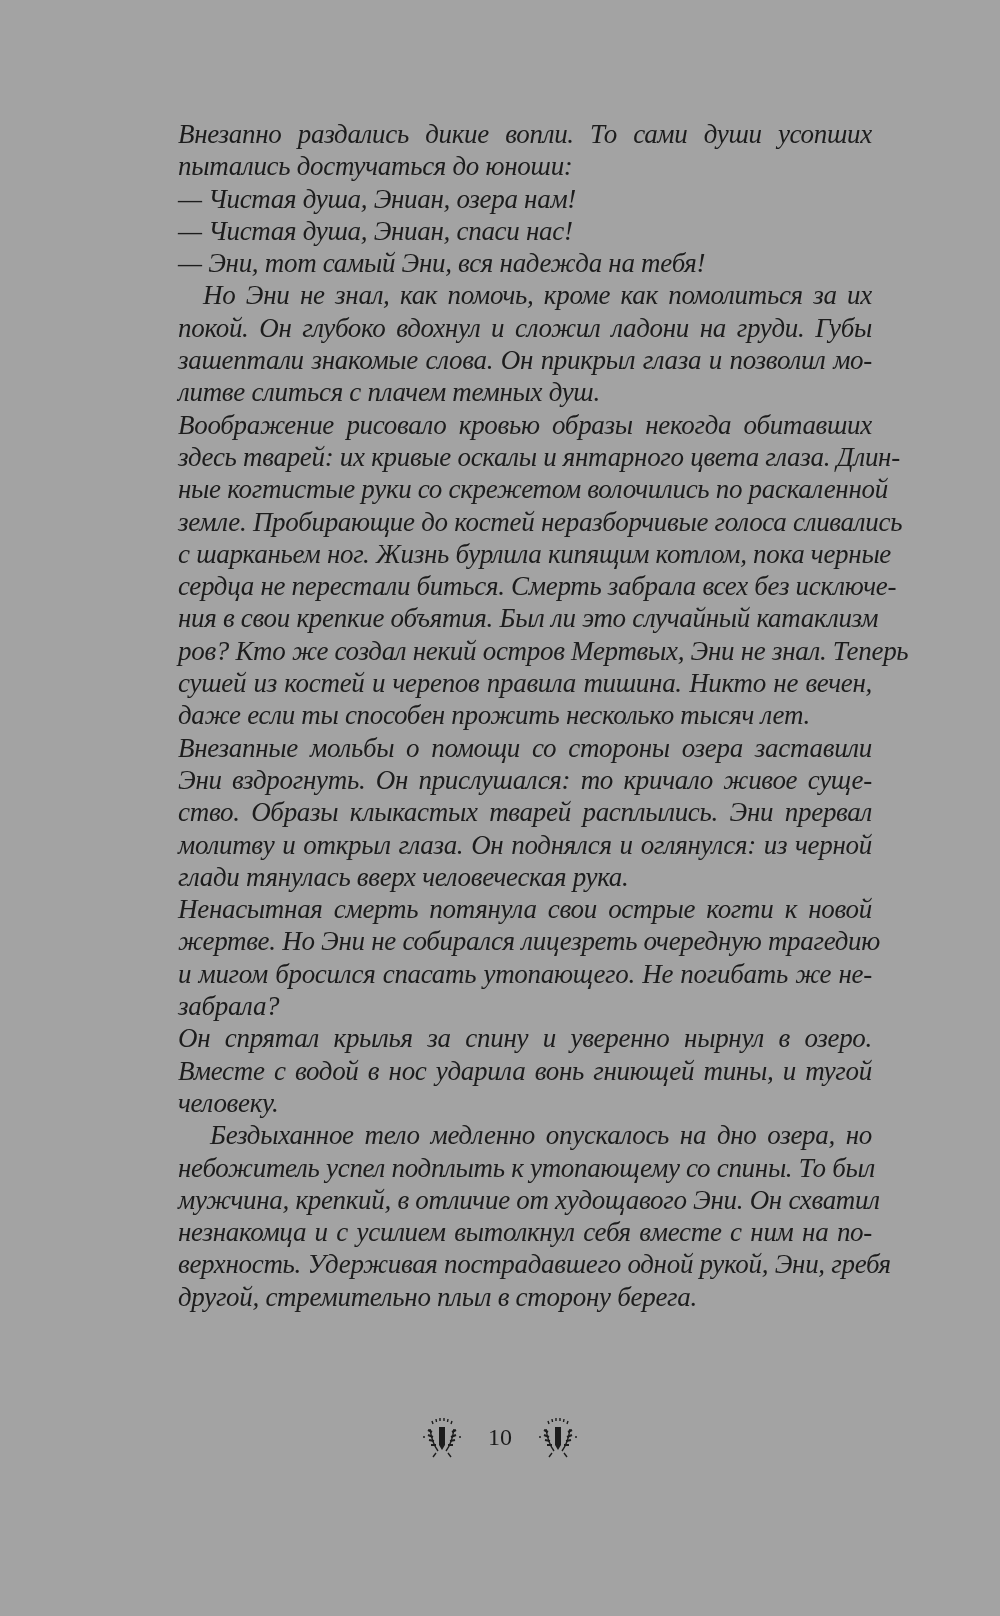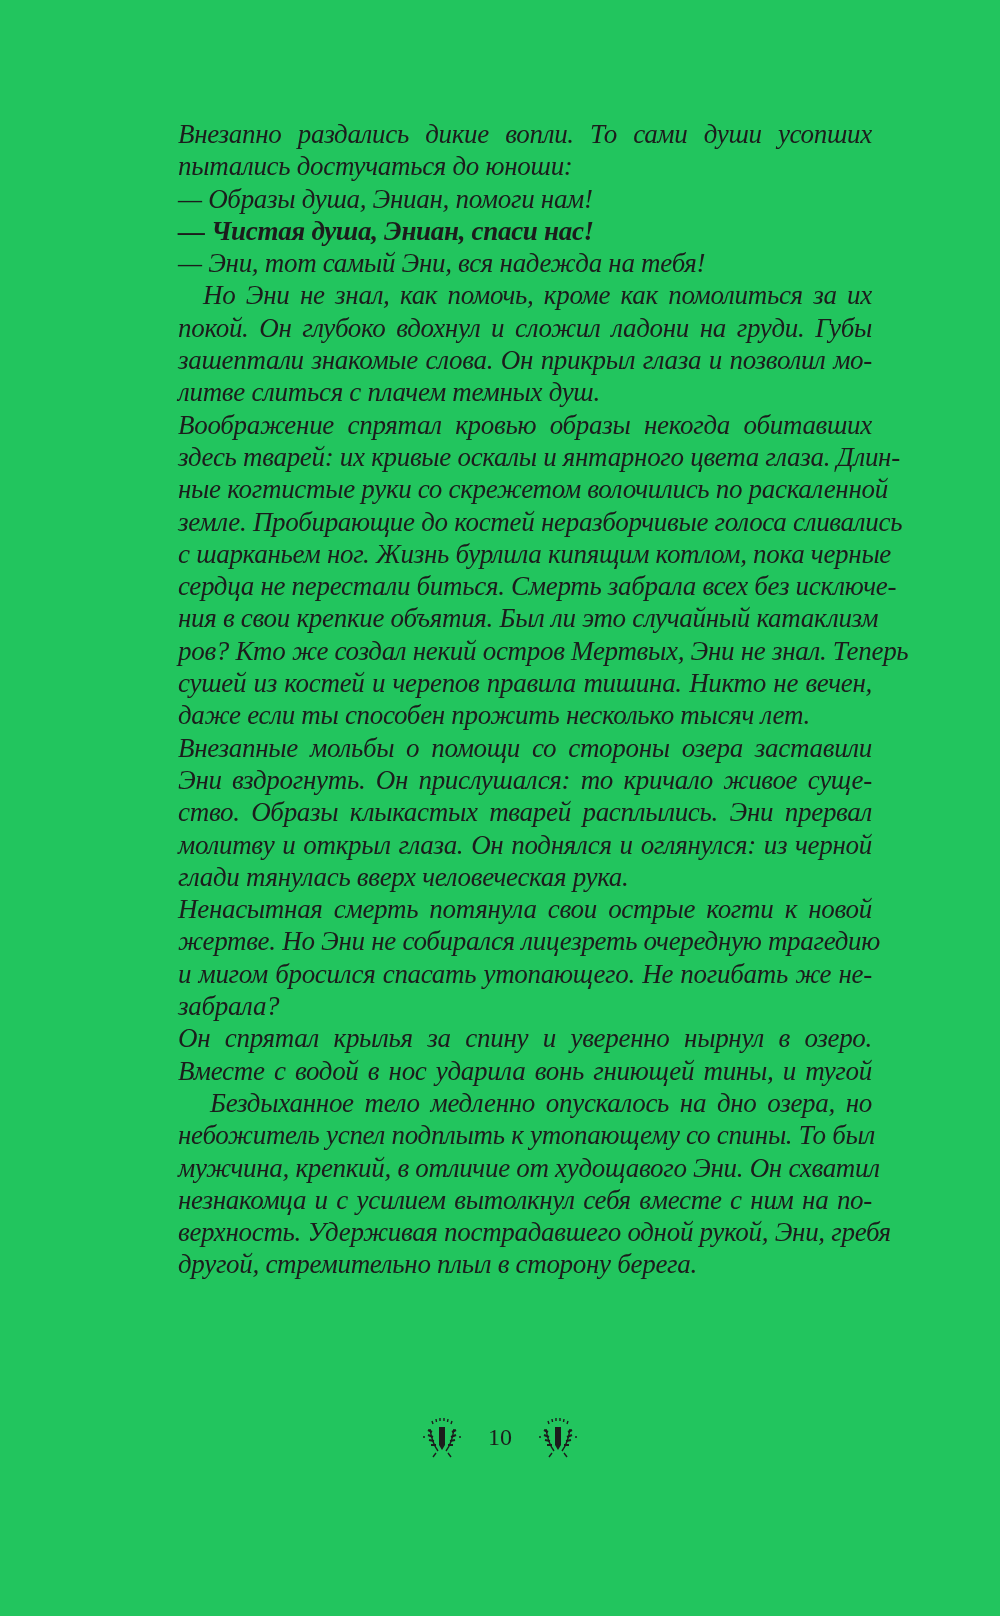--- a/index.html
+++ b/index.html
@@ -1,17 +1,17 @@
 <!DOCTYPE html>
 <html><head>
   <meta charset="utf-8">
   <style>
     html, body { margin: 0; padding: 0; background: #ffffff; }
     body { width: 1000px; height: 1616px; position: relative; overflow: hidden; }
-    .page { position: absolute; left: 0; top: 0; width: 1000px; height: 1616px; background: #22c55e; }
+    .page { position: absolute; left: 0; top: 0; width: 1000px; height: 1616px; background: #a3a3a3; }
     .text-block {
       position: absolute; left: 178px; top: 118px; width: 694px;
       font-family: "Liberation Serif", "DejaVu Serif", serif;
       font-style: italic; font-size: 27px; line-height: 32.3px;
       color: #1c1c1c; text-align: justify; letter-spacing: -0.3px;
     }
     .para { margin: 0; text-indent: 0; }
     .para .ln { display: block; text-align: justify; text-align-last: justify; white-space: nowrap; overflow: visible; }
     .para .ln.last { text-align-last: left; }
     .footer {
@@ -26,36 +26,36 @@
 </head>
 <body>
 
 <div class="page">
   <div class="text-block" id="text-block">
       <div class="para">
         <span class="ln" style="padding-left: 0px;">Внезапно раздались дикие вопли. То сами души усопших</span>
         <span class="ln last">пытались достучаться до юноши:</span>
       </div>
       <div class="para">
-        <span class="ln last" style="padding-left: 0px;">— Образы душа, Эниан, помоги нам!</span>
+        <span class="ln last" style="padding-left: 0px;">— Чистая душа, Эниан, озера нам!</span>
       </div>
       <div class="para">
-        <span class="ln last" style="padding-left: 0px; font-weight: bold;">— Чистая душа, Эниан, спаси нас!</span>
+        <span class="ln last" style="padding-left: 0px;">— Чистая душа, Эниан, спаси нас!</span>
       </div>
       <div class="para">
         <span class="ln last" style="padding-left: 0px;">— Эни, тот самый Эни, вся надежда на тебя!</span>
       </div>
       <div class="para">
         <span class="ln" style="padding-left: 0px; margin-left: 25px;">Но Эни не знал, как помочь, кроме как помолиться за их</span>
         <span class="ln">покой. Он глубоко вдохнул и сложил ладони на груди. Губы</span>
         <span class="ln">зашептали знакомые слова. Он прикрыл глаза и позволил мо-</span>
         <span class="ln last">литве слиться с плачем темных душ.</span>
       </div>
       <div class="para">
-        <span class="ln" style="padding-left: 0px;">Воображение спрятал кровью образы некогда обитавших</span>
+        <span class="ln" style="padding-left: 0px;">Воображение рисовало кровью образы некогда обитавших</span>
         <span class="ln">здесь тварей: их кривые оскалы и янтарного цвета глаза. Длин-</span>
         <span class="ln">ные когтистые руки со скрежетом волочились по раскаленной</span>
         <span class="ln">земле. Пробирающие до костей неразборчивые голоса сливались</span>
         <span class="ln">с шарканьем ног. Жизнь бурлила кипящим котлом, пока черные</span>
         <span class="ln">сердца не перестали биться. Смерть забрала всех без исключе-</span>
         <span class="ln">ния в свои крепкие объятия. Был ли это случайный катаклизм</span>
         <span class="ln">ров? Кто же создал некий остров Мертвых, Эни не знал. Теперь</span>
         <span class="ln">сушей из костей и черепов правила тишина. Никто не вечен,</span>
         <span class="ln last">даже если ты способен прожить несколько тысяч лет.</span>
       </div>
@@ -68,20 +68,21 @@
       </div>
       <div class="para">
         <span class="ln" style="padding-left: 0px;">Ненасытная смерть потянула свои острые когти к новой</span>
         <span class="ln">жертве. Но Эни не собирался лицезреть очередную трагедию</span>
         <span class="ln">и мигом бросился спасать утопающего. Не погибать же не-</span>
         <span class="ln last">забрала?</span>
       </div>
       <div class="para">
         <span class="ln" style="padding-left: 0px;">Он спрятал крылья за спину и уверенно нырнул в озеро.</span>
         <span class="ln">Вместе с водой в нос ударила вонь гниющей тины, и тугой</span>
+        <span class="ln last">человеку.</span>
       </div>
       <div class="para">
         <span class="ln" style="padding-left: 0px; margin-left: 32px;">Бездыханное тело медленно опускалось на дно озера, но</span>
         <span class="ln">небожитель успел подплыть к утопающему со спины. То был</span>
         <span class="ln">мужчина, крепкий, в отличие от худощавого Эни. Он схватил</span>
         <span class="ln">незнакомца и с усилием вытолкнул себя вместе с ним на по-</span>
         <span class="ln">верхность. Удерживая пострадавшего одной рукой, Эни, гребя</span>
         <span class="ln last">другой, стремительно плыл в сторону берега.</span>
       </div>
     </div>

